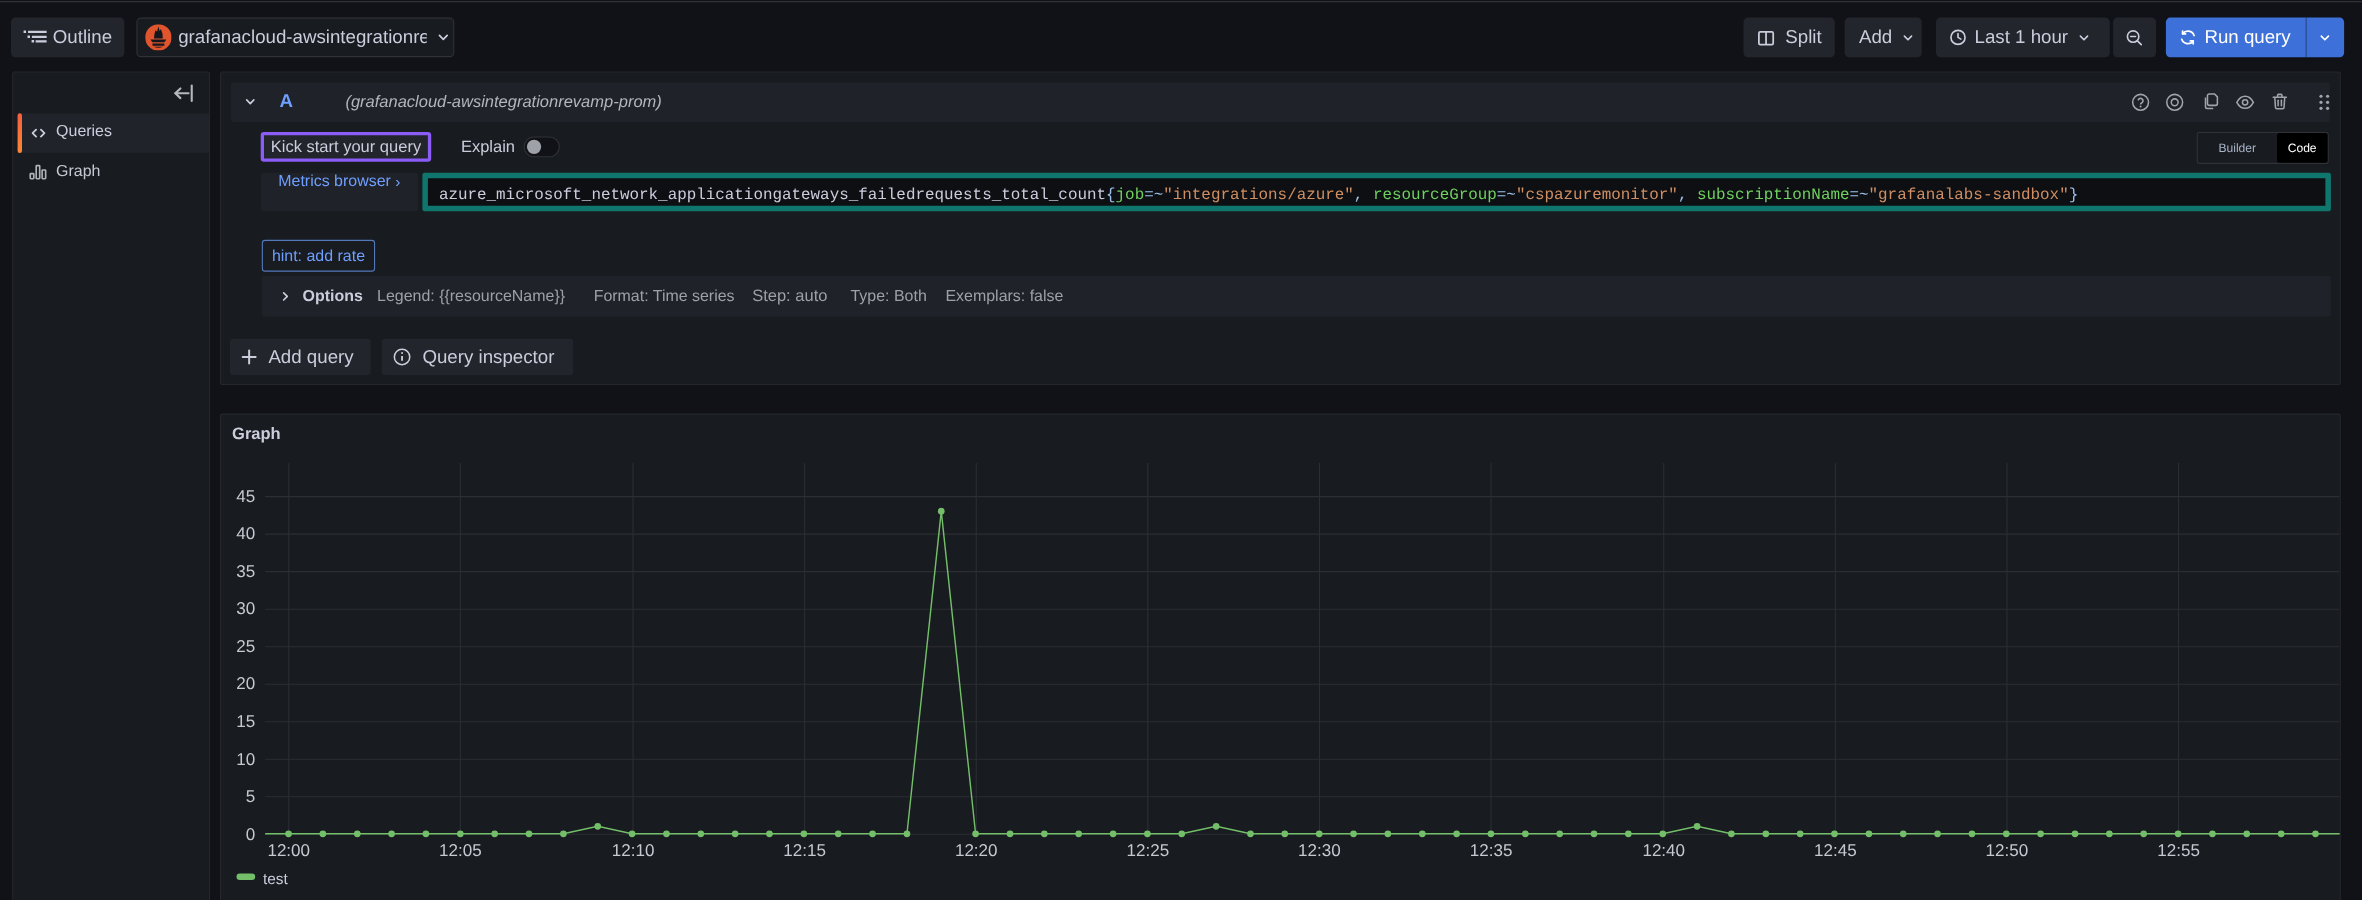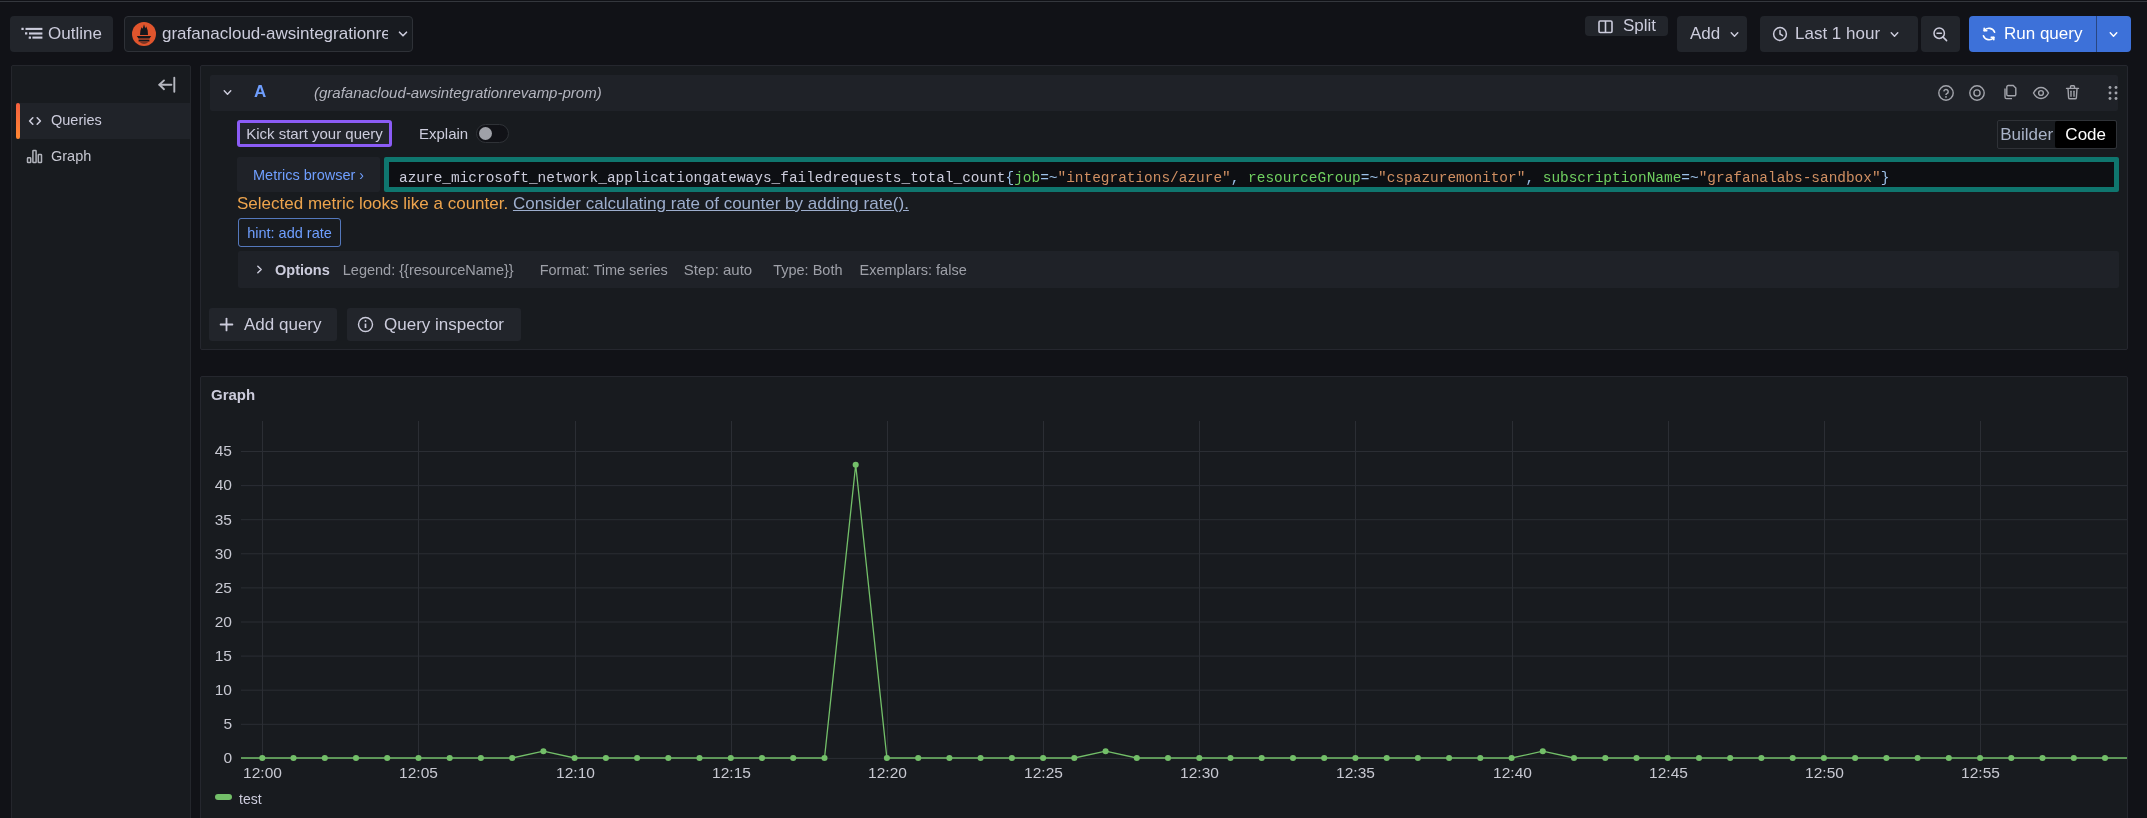--- a/index.html
+++ b/index.html
@@ -34,21 +34,21 @@
     <path fill="#15171c" d="M4.8 13.9 L19.2 13.9 L17.5 16.4 L6.5 16.4 Z"></path>
     <path fill="#15171c" d="M6.6 17.6 H17.4 V19.5 H6.6 Z"></path>
     <path fill="#15171c" d="M7.6 20.6 L16.4 20.6 A12 12 0 0 1 7.6 20.6 Z"></path>
   </svg>
   <span style="margin-left:6px;width:226px;overflow:hidden;white-space:nowrap;">grafanacloud-awsintegrationrevamp-prom</span>
   <svg class="ico" style="margin-left:8px" width="14" height="14" viewBox="0 0 14 14" fill="none" stroke="#ccccdc" stroke-width="1.6" stroke-linecap="round" stroke-linejoin="round">
       <path d="M3.5 5.2 L7 8.8 L10.5 5.2"></path>
     </svg>
 </div>
 
-<div class="btn" style="left:1585px;top:16px;width:83px;height:20px;">
+<div class="btn" style="left:1585px;top:16px;width:83px;height:36px;">
   <svg class="ico" style="margin-left:12px" width="17" height="17" viewBox="0 0 17 17" fill="none" stroke="#ccccdc" stroke-width="1.6">
     <rect x="2" y="3" width="13" height="11.5" rx="1.2"></rect>
     <line x1="8.5" y1="3" x2="8.5" y2="14.5"></line>
   </svg>
   <span style="margin-left:9px;">Split</span>
 </div>
 
 <div class="btn" style="left:1677px;top:16px;width:70px;height:36px;">
   <span style="margin-left:13px;">Add</span>
   <svg class="ico" style="margin-left:8px" width="13" height="13" viewBox="0 0 14 14" fill="none" stroke="#ccccdc" stroke-width="1.6" stroke-linecap="round" stroke-linejoin="round">
@@ -154,31 +154,30 @@
         <circle cx="5" cy="13.5" r="1.45"></circle>
         <circle cx="11" cy="13.5" r="1.45"></circle>
       </svg>
   </div>
 
   <div class="btn" style="left:36px;top:54px;width:155px;height:27px;justify-content:center;background:#22252b;border:3px solid #8b5cf6;font-size:15px;border-radius:3px;">Kick start your query</div>
   <span class="abs" style="left:218px;top:59px;font-size:15px;">Explain</span>
   <div class="abs" style="left:275px;top:58px;width:33px;height:19px;background:#111217;border:1px solid #2f3237;border-radius:10px;">
     <div class="abs" style="left:2px;top:2px;width:13px;height:13px;border-radius:50%;background:#9fa1a8;"></div>
   </div>
-  <div class="abs" style="left:1796px;top:54px;width:120px;height:29px;border:1px solid #2f3237;border-radius:2px;display:flex;font-size:17px;">
+  <div class="abs" style="left:1796px;top:54px;width:120px;height:29px;border:1px solid #2f3237;border-radius:2px;display:flex;font-size:11px;">
     <div style="flex:1;display:flex;align-items:center;justify-content:center;color:#a9b3c8;">Builder</div>
     <div style="flex:0 0 auto;display:flex;align-items:center;padding:0 10px;background:#000000;color:#ffffff;font-weight:500;border-radius:2px;">Code</div>
   </div>
 
-  <div class="abs" style="left:36px;top:91px;width:143px;height:35px;background:#1f2228;border-radius:2px;display:flex;align-items:center;justify-content:center;color:#6f9fff;font-size:14.5px;">Metrics browser&nbsp;<span style="font-size:14px;">›</span></div>
+  <div class="abs" style="left:36px;top:91px;width:143px;height:35px;background:#1f2228;border-radius:2px;display:flex;justify-content:center;color:#6f9fff;font-size:14.5px;">Metrics browser&nbsp;<span style="font-size:14px;">›</span></div>
   <div class="abs" style="left:183px;top:91px;width:1735px;height:35px;background:#0d0f13;border:5px solid #0f766e;border-radius:2px;">
     <div class="abs" style="left:10px;top:8px;font-family:'Liberation Mono',monospace;font-size:14.45px;white-space:pre;color:#ccccdc;">azure_microsoft_network_applicationgateways_failedrequests_total_count<span style="color:#9cc0e8;">{</span><span style="color:#70d060;">job</span><span style="color:#9cc0e8;">=~</span><span style="color:#d08f62;">"integrations/azure"</span><span style="color:#9cc0e8;">,</span> <span style="color:#70d060;">resourceGroup</span><span style="color:#9cc0e8;">=~</span><span style="color:#d08f62;">"cspazuremonitor"</span><span style="color:#9cc0e8;">,</span> <span style="color:#70d060;">subscriptionName</span><span style="color:#9cc0e8;">=~</span><span style="color:#d08f62;">"grafanalabs-sandbox"</span><span style="color:#9cc0e8;">}</span></div>
   </div>
 
-  <div class="abs" style="left:36px;top:128px;font-size:17px;color:#eda44d;">Selected metric looks like a counter. <span style="color:#9daecd;text-decoration:underline;">Consider calculating rate of counter by adding rate().</span></div>
 
   <div class="abs" style="left:37px;top:152px;width:103px;height:29px;border:1px solid rgba(110,159,255,0.7);border-radius:3px;display:flex;align-items:center;justify-content:center;color:#6f9fff;font-size:14.5px;">hint: add rate</div>
 
   <div class="abs" style="left:37px;top:185px;width:1881px;height:37px;background:#1f2228;border-radius:2px;display:flex;align-items:center;">
     <svg class="ico" style="margin-left:15px;" width="13" height="13" viewBox="0 0 14 14" fill="none" stroke="#ccccdc" stroke-width="1.6" stroke-linecap="round" stroke-linejoin="round">
         <path d="M5.2 3.5 L8.8 7 L5.2 10.5"></path>
       </svg>
     <span style="margin-left:9px;font-size:14.5px;font-weight:600;">Options</span>
     <span style="margin-left:13px;font-size:14.5px;color:#9ea0a8;">Legend: {{resourceName}}</span>
     <span style="margin-left:26px;font-size:14.5px;color:#9ea0a8;">Format: Time series</span>

